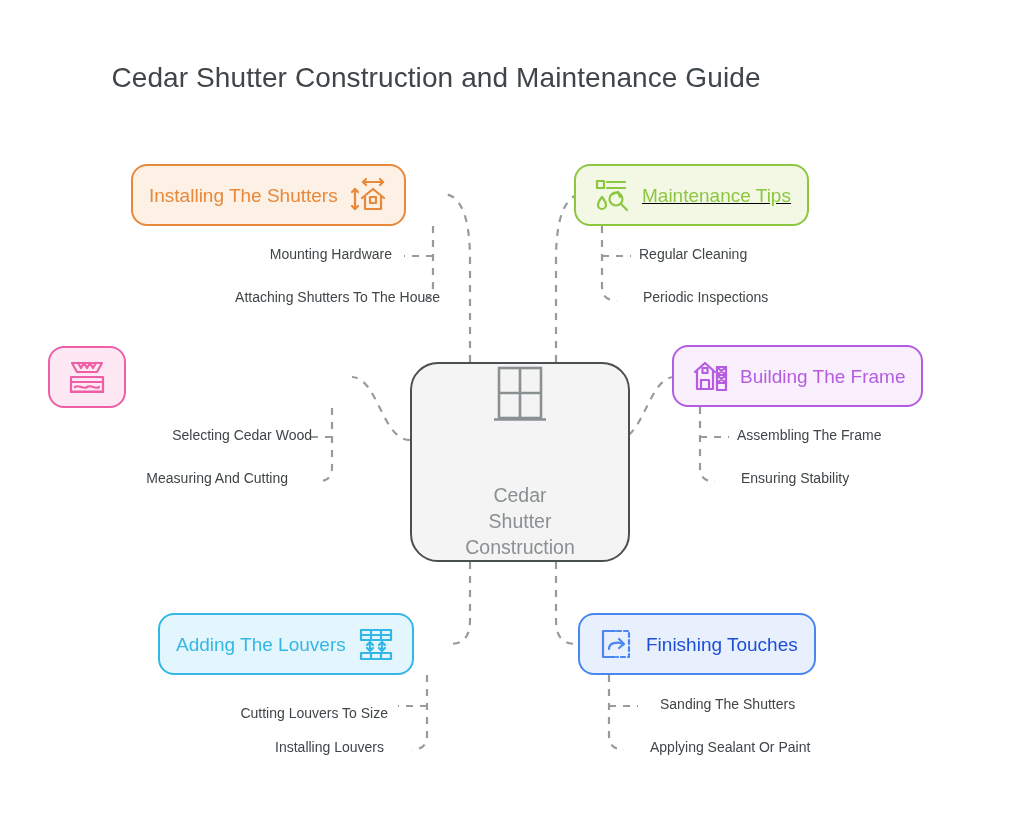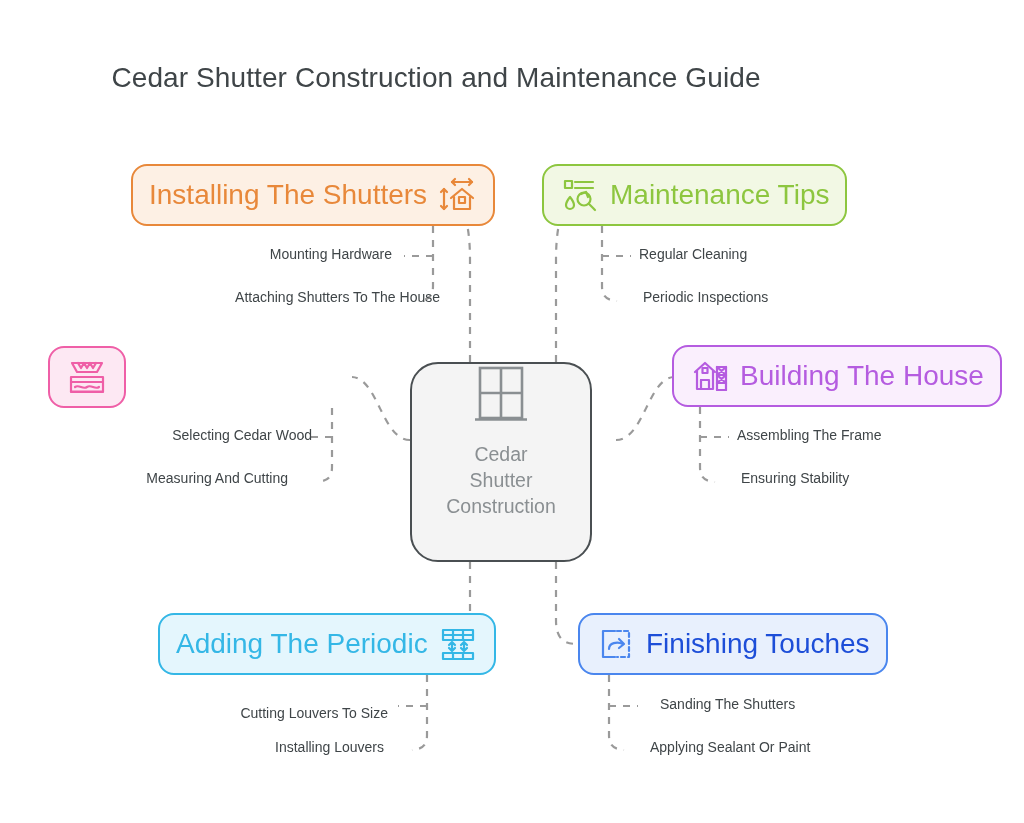--- a/index.html
+++ b/index.html
@@ -35,30 +35,30 @@
     width: 1024px;
     height: 823px;
     pointer-events: none;
   }
 
   
   #central-node {
     position: absolute;
     left: 410px;
     top: 362px;
-    width: 182px;
+    width: 220px;
     height: 200px;
     box-sizing: border-box;
     border: 2.5px solid #4a4f52;
     border-radius: 28px;
     background: #f4f4f4;
     display: flex;
     flex-direction: column;
     align-items: center;
-    justify-content: flex-start;
+    justify-content: space-between;
   }
   #central-node .window-icon {
     margin-bottom: 11px;
   }
   #central-node .central-label {
     font-size: 19.5px;
     line-height: 26px;
     color: #8a8f92;
     text-align: center;
     white-space: pre-line;
@@ -72,32 +72,32 @@
     border-style: solid;
     border-radius: 16px;
     height: 62px;
     display: flex;
     align-items: center;
     gap: 10px;
     padding: 0 16px;
     white-space: nowrap;
   }
   .branch-node .branch-label {
-    font-size: 28px;
+    font-size: 19px;
     line-height: 1;
   }
   .branch-node .branch-icon {
     display: flex;
     align-items: center;
     justify-content: center;
     flex: none;
   }
 
   #node-installing { left: 131px; top: 164px; flex-direction: row; }
-  #node-maintenance { left: 542px; top: 164px; }
+  #node-maintenance { left: 574px; top: 164px; text-decoration: underline; }
   #node-preparing  { left: 48px;  top: 346px; }
   #node-building   { left: 672px; top: 345px; }
   #node-louvers    { left: 158px; top: 613px; }
   #node-finishing  { left: 578px; top: 613px; }
 
   
   .leaf {
     position: absolute;
     font-size: 14px;
     color: #3f4548;
@@ -231,27 +231,27 @@
         <path d="M27,11 L27,34"></path>
         <path d="M36,11 L36,34"></path>
         <path d="M27,11 L36,11"></path>
         <path d="M27,19 L36,19"></path>
         <path d="M27,27 L36,27"></path>
         <path d="M27,34 L36,34"></path>
         <path d="M27,11 L36,19 M36,11 L27,19 M27,19 L36,27 M36,19 L27,27"></path>
       </g>
     </svg>
   </span>
-  <span class="branch-label" style="color:#b55ce0;">Building The House</span>
+  <span class="branch-label" style="color:#b55ce0;">Building The Frame</span>
 </div>
 <div class="leaf" style="left:737px; top:428px;">Assembling The Frame</div>
 <div class="leaf" style="left:741px; top:471px;">Ensuring Stability</div>
 
 <div class="branch-node" id="node-louvers" style="border-color:#34b7e6; background:#e4f6fd;">
-  <span class="branch-label" style="color:#34b7e6;">Adding The Periodic</span>
+  <span class="branch-label" style="color:#34b7e6;">Adding The Louvers</span>
   <span class="branch-icon">
     <svg width="40" height="40" viewBox="0 0 40 40" xmlns="http://www.w3.org/2000/svg">
       <g fill="none" stroke="#34b7e6" stroke-width="2.2" stroke-linecap="round" stroke-linejoin="round">
         <rect x="5" y="6" width="30" height="10"></rect>
         <path d="M5,11 L35,11"></path>
         <path d="M15,6 L15,16 M25,6 L25,16"></path>
         <rect x="5" y="29" width="30" height="6"></rect>
         <path d="M15,29 L15,35 M25,29 L25,35"></path>
         <path d="M14,19 L14,26 M11,21 L14,18 L17,21 M11,24 L14,27 L17,24"></path>
         <path d="M26,19 L26,26 M23,21 L26,18 L29,21 M23,24 L26,27 L29,24"></path>

